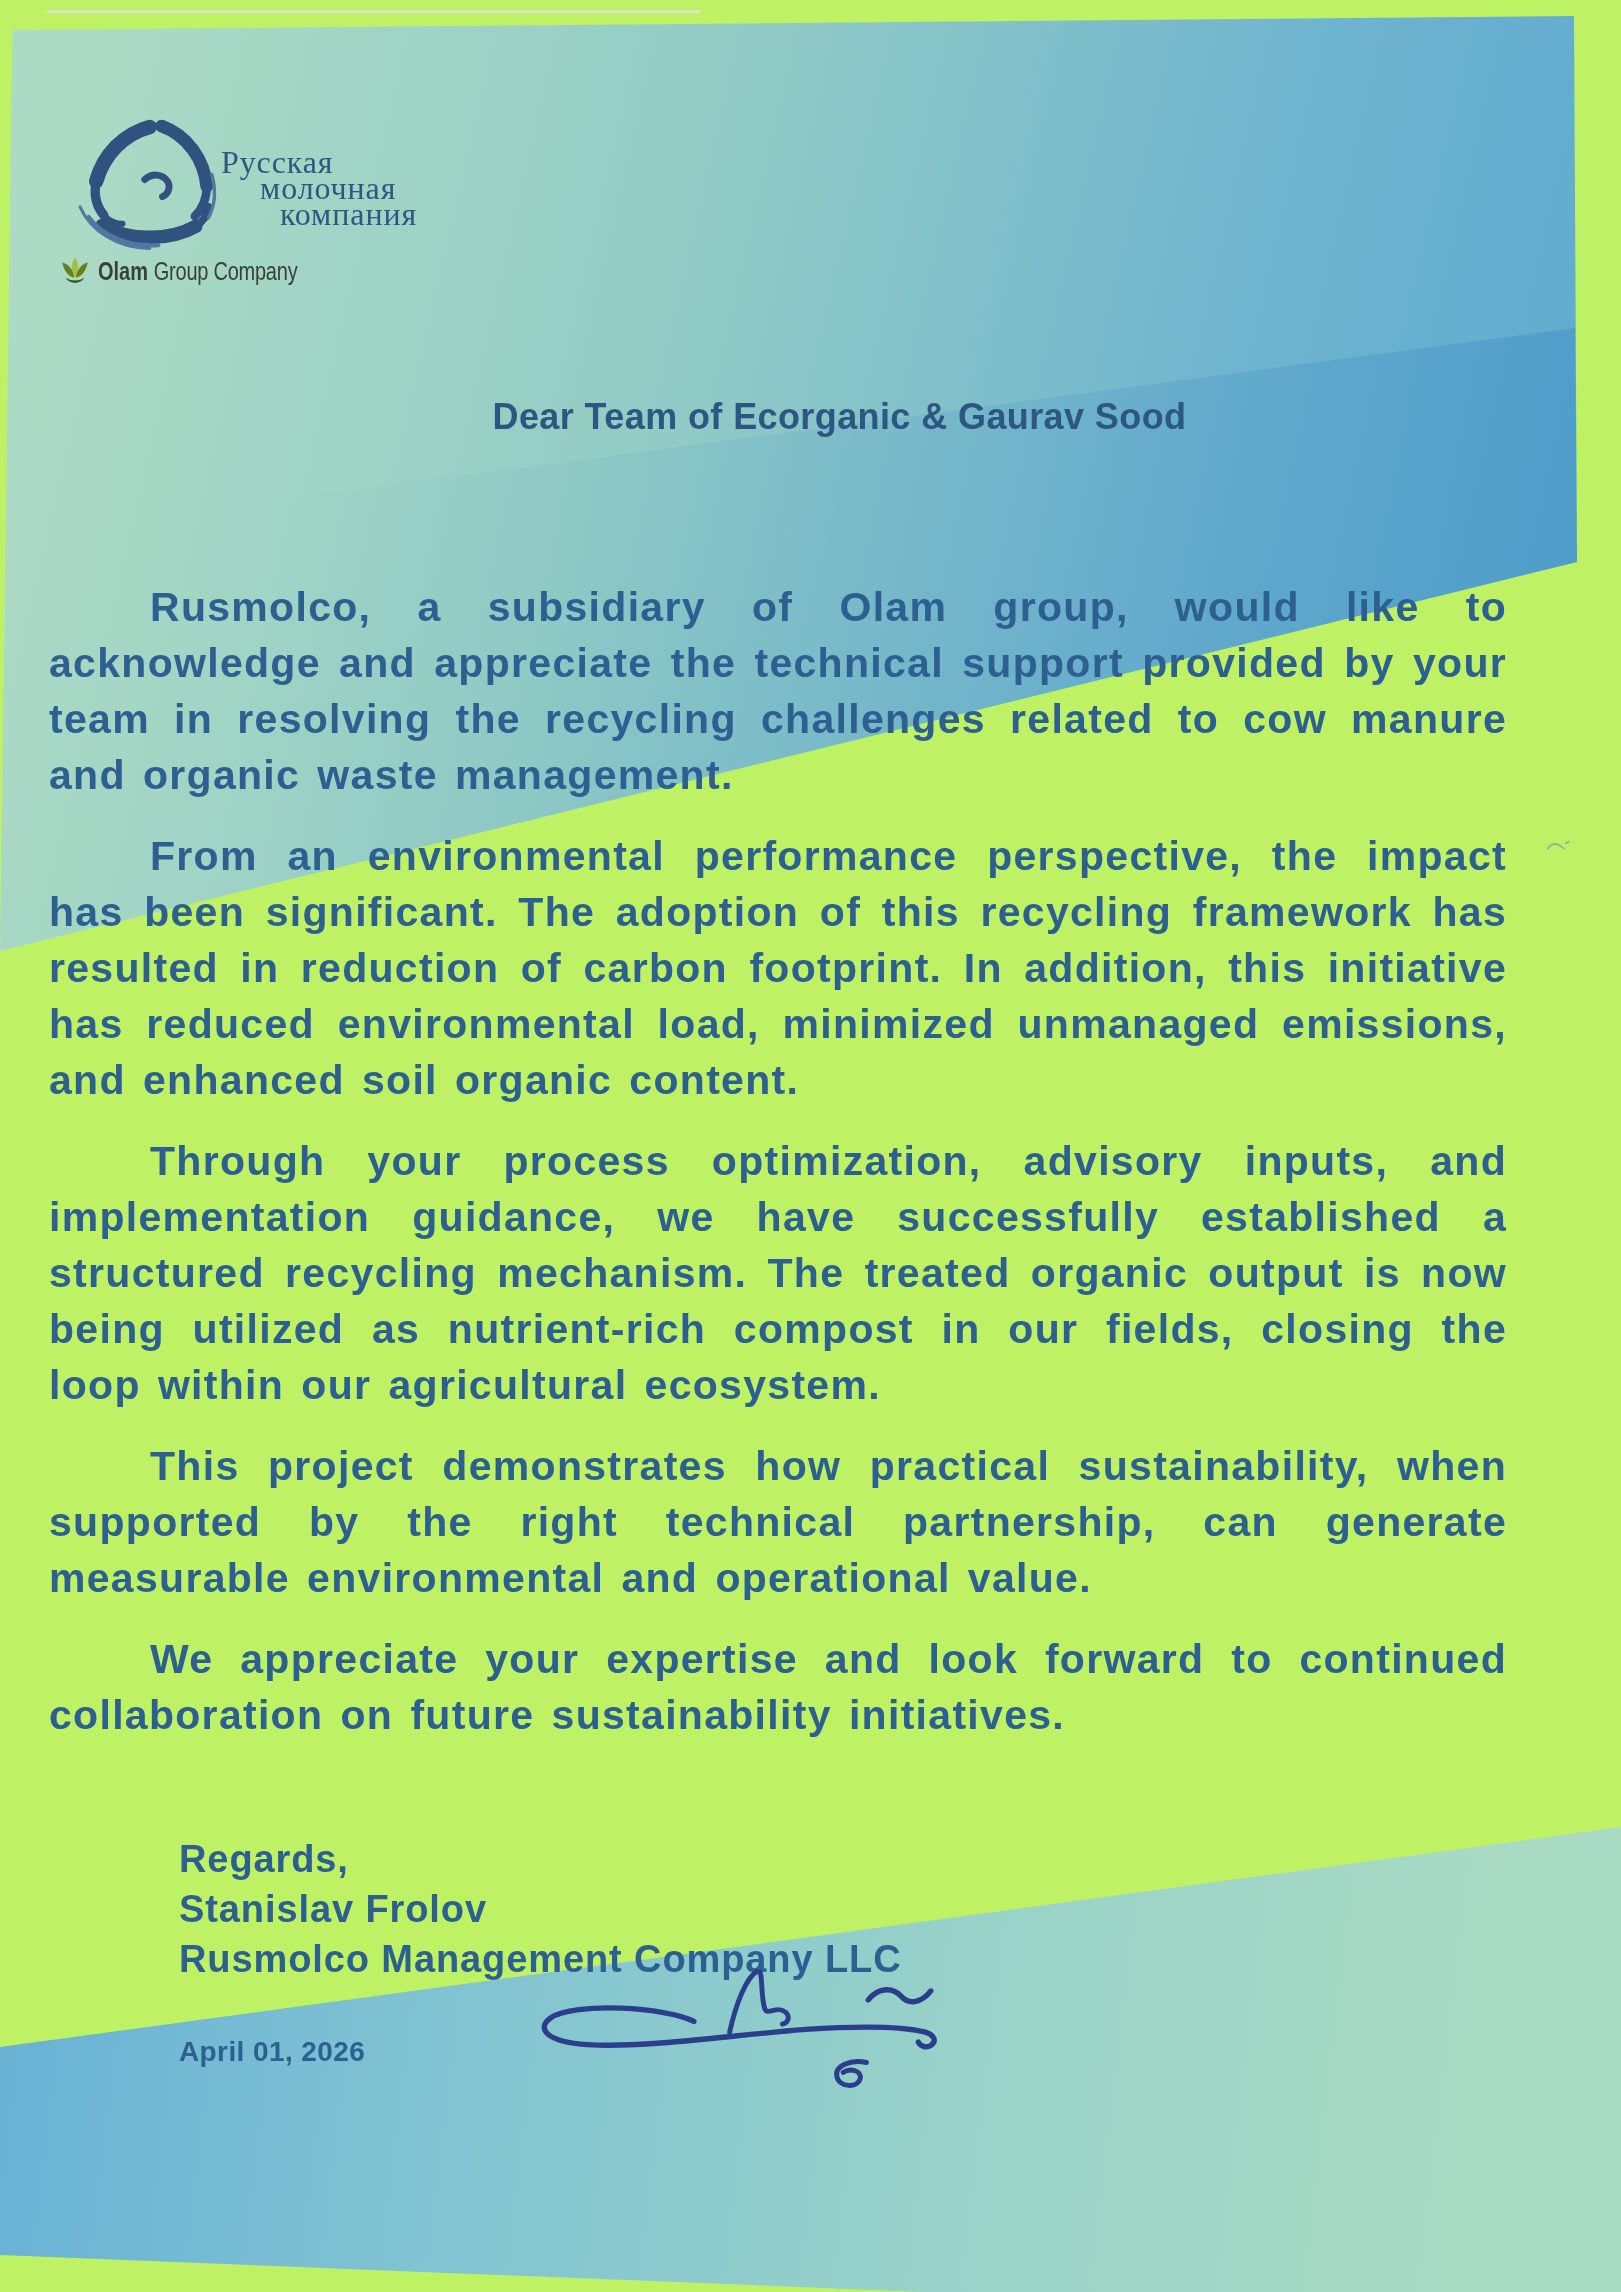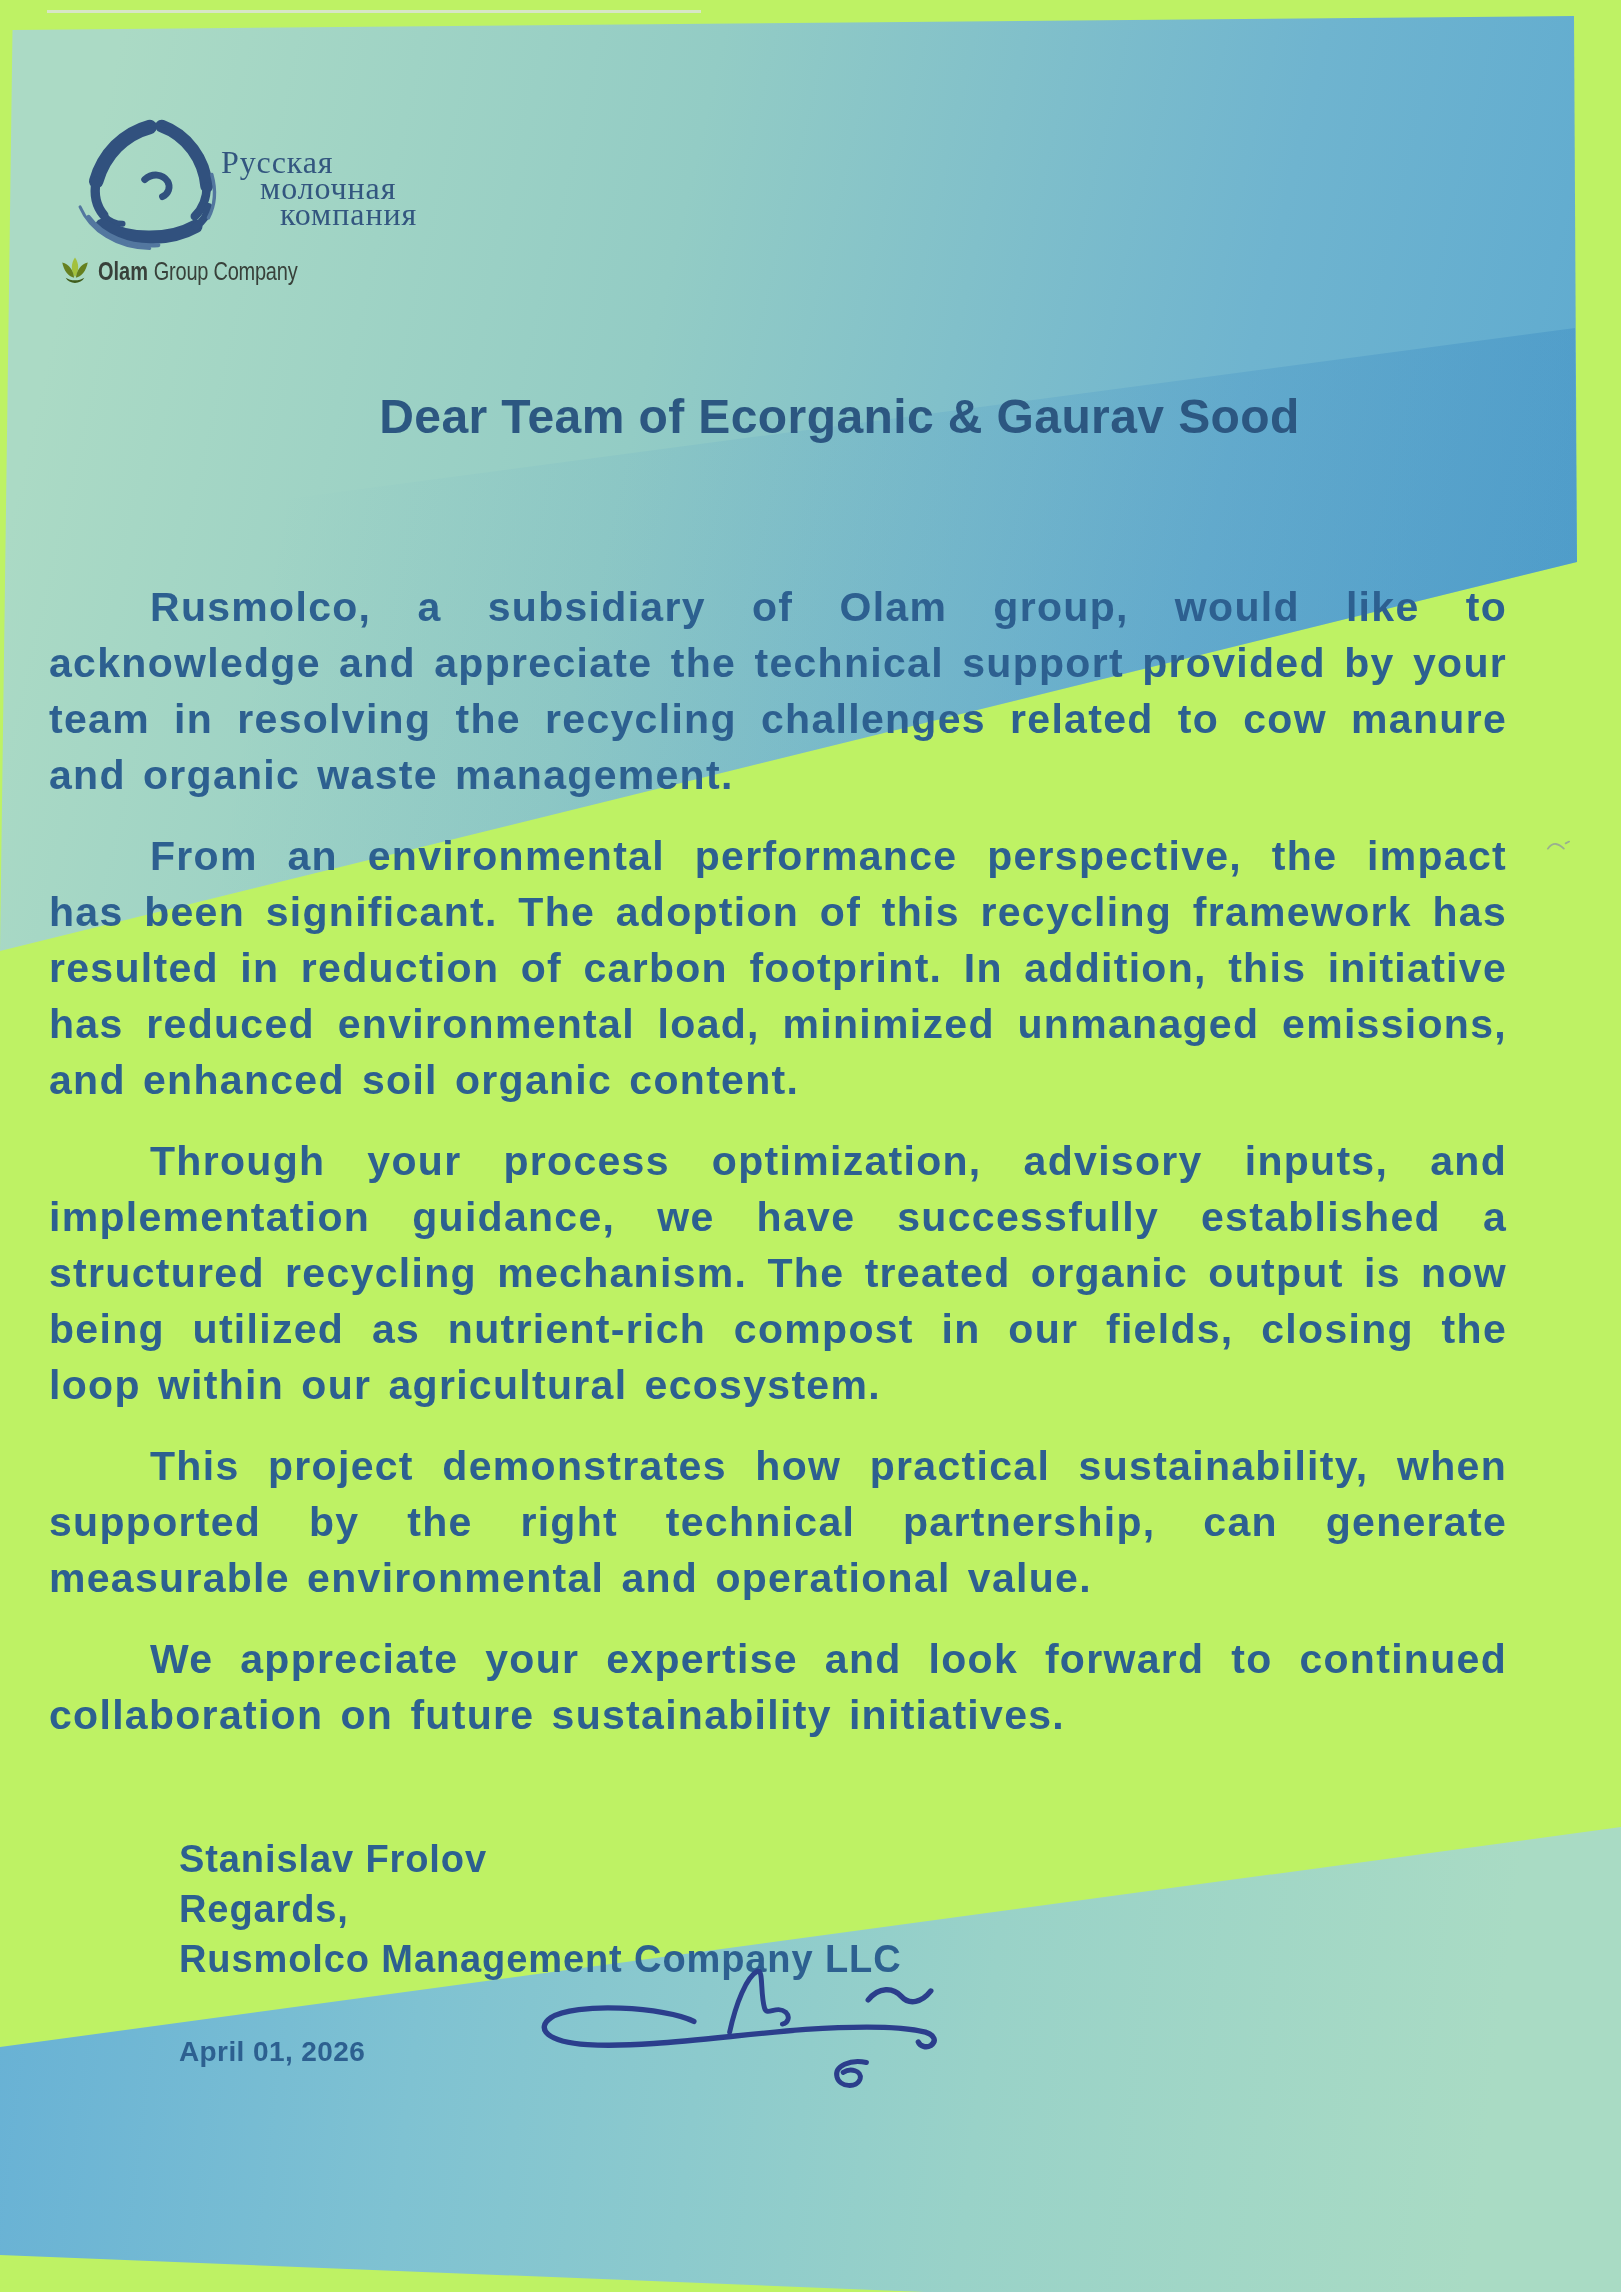--- a/index.html
+++ b/index.html
@@ -41,21 +41,21 @@
   .olam-leaf{width:36px;height:34px;margin-right:5.4px;flex:0 0 auto;}
   .olam-text{
     font-size:25px;color:#38413a;white-space:nowrap;
     transform:scaleX(.8);transform-origin:left center;letter-spacing:-0.3px;
     font-weight:500;
   }
   .olam-bold{font-weight:800;margin-right:7.2px;letter-spacing:0;}
   .salutation{
     position:absolute;left:0;right:0;top:385px;margin:0;padding-left:58px;
     text-align:center;
-    font-size:48px;font-weight:bold;letter-spacing:0.4px;
+    font-size:36px;font-weight:bold;letter-spacing:0.4px;
     color:#2c5781;line-height:64px;
   }
   .body-text{
     position:absolute;left:49px;top:579px;width:1464px;
     color:#2d6090;font-weight:bold;
     font-size:41px;line-height:56px;
     letter-spacing:1.3px;word-spacing:4.5px;
     text-align:justify;
   }
   .body-text p{margin:0 6px 25px 0;text-indent:101px;}
@@ -120,22 +120,22 @@
 
   <main class="body-text">
     <p>Rusmolco, a subsidiary of Olam group, would like to acknowledge and appreciate the technical support provided by your team in resolving the recycling challenges related to cow manure and organic waste management.</p>
     <p>From an environmental performance perspective, the impact has been significant. The adoption of this recycling framework has resulted in reduction of carbon footprint. In addition, this initiative has reduced environmental load, minimized unmanaged emissions, and enhanced soil organic content.</p>
     <p>Through your process optimization, advisory inputs, and implementation guidance, we have successfully established a structured recycling mechanism. The treated organic output is now being utilized as nutrient-rich compost in our fields, closing the loop within our agricultural ecosystem.</p>
     <p>This project demonstrates how practical sustainability, when supported by the right technical partnership, can generate measurable environmental and operational value.</p>
     <p>We appreciate your expertise and look forward to continued collaboration on future sustainability initiatives.</p>
   </main>
 
   <div class="closing">
+    <div>Regards,</div>
     <div>Stanislav Frolov</div>
-    <div>Regards,</div>
     <div>Rusmolco Management Company LLC</div>
     <div class="date">April 01, 2026</div>
   </div>
 
   <svg class="signature" viewBox="0 0 540 170">
     <g fill="none" stroke="#2b3e8c" stroke-linecap="round" stroke-linejoin="round">
       <path d="M205,72 C175,56 70,50 45,68 C28,80 40,95 86,98 C150,102 240,88 330,81 C390,77 440,78 464,84 C474,87 477,94 470,99 C465,102 458,100 456,95" stroke-width="6"></path>
       <path d="M245,84 C252,52 264,22 276,16 C283,13 279,40 284,57 C287,67 297,53 308,62 C313,67 310,74 304,75" stroke-width="5.5"></path>
       <path d="M400,48 C412,33 428,34 437,44 C446,54 460,51 470,38" stroke-width="6"></path>
       <path d="M398,118 C380,114 362,122 365,134 C368,146 388,147 391,136 C393,127 380,124 372,129" stroke-width="5.5"></path>

